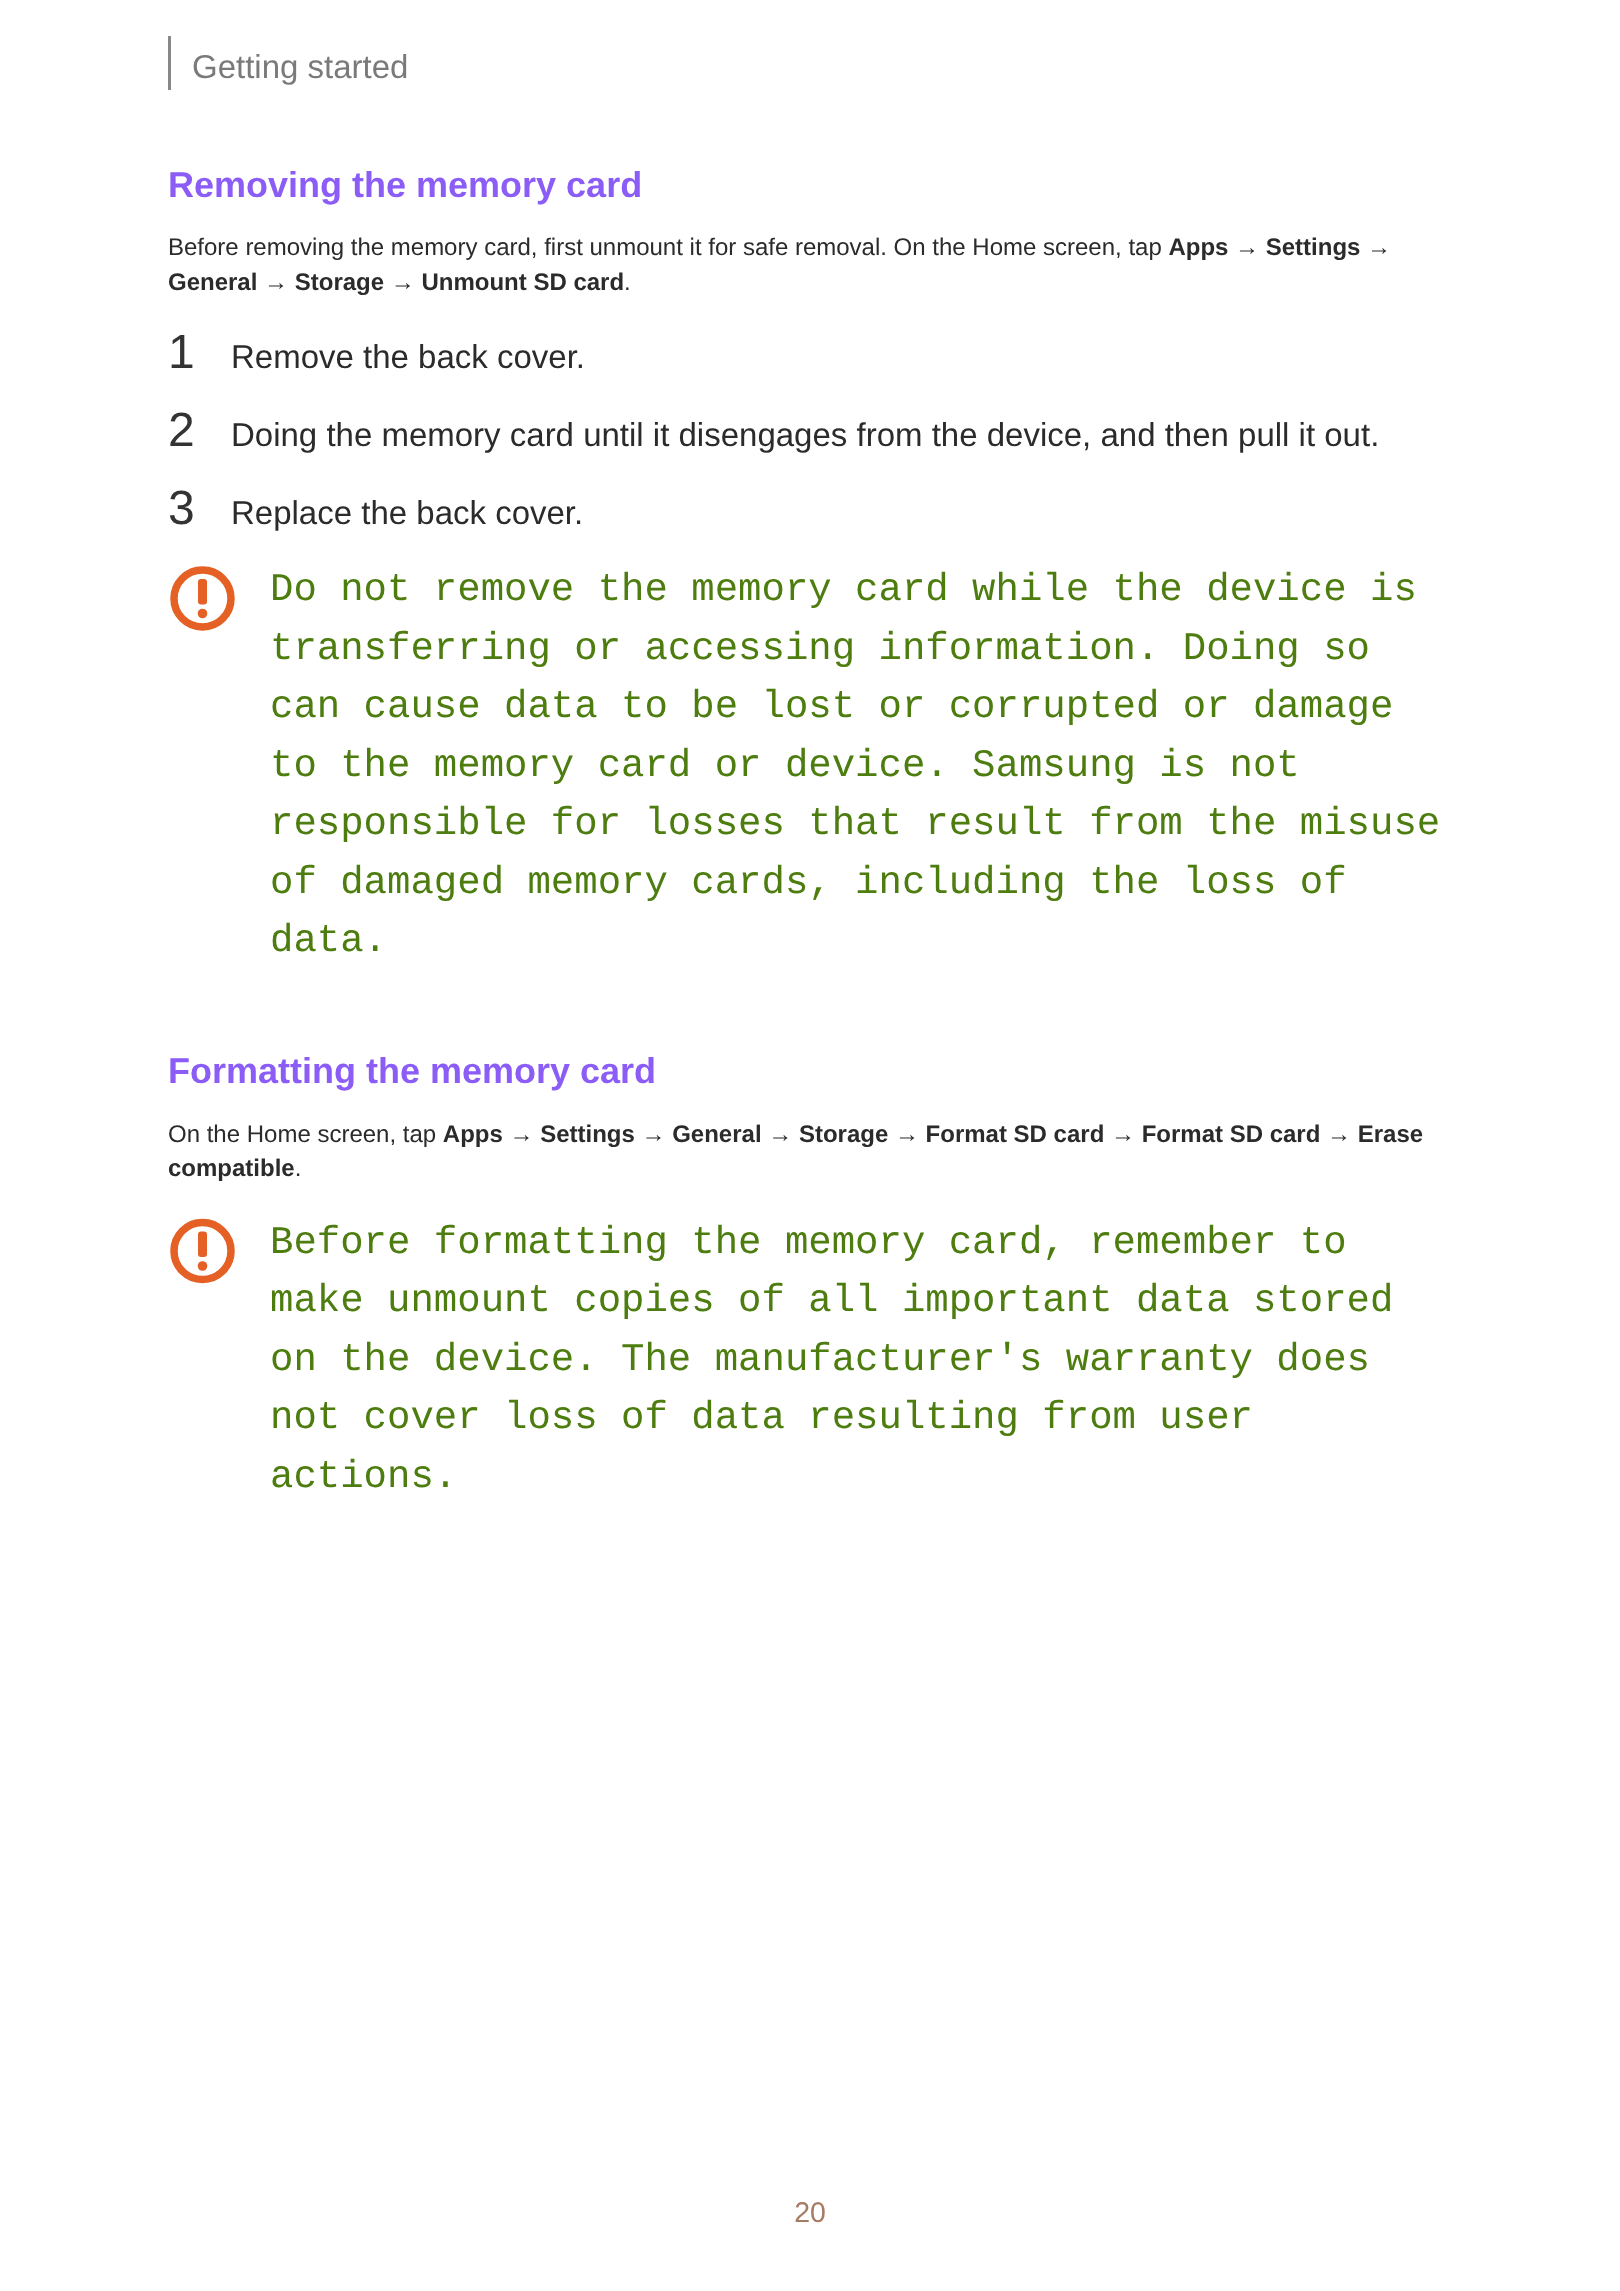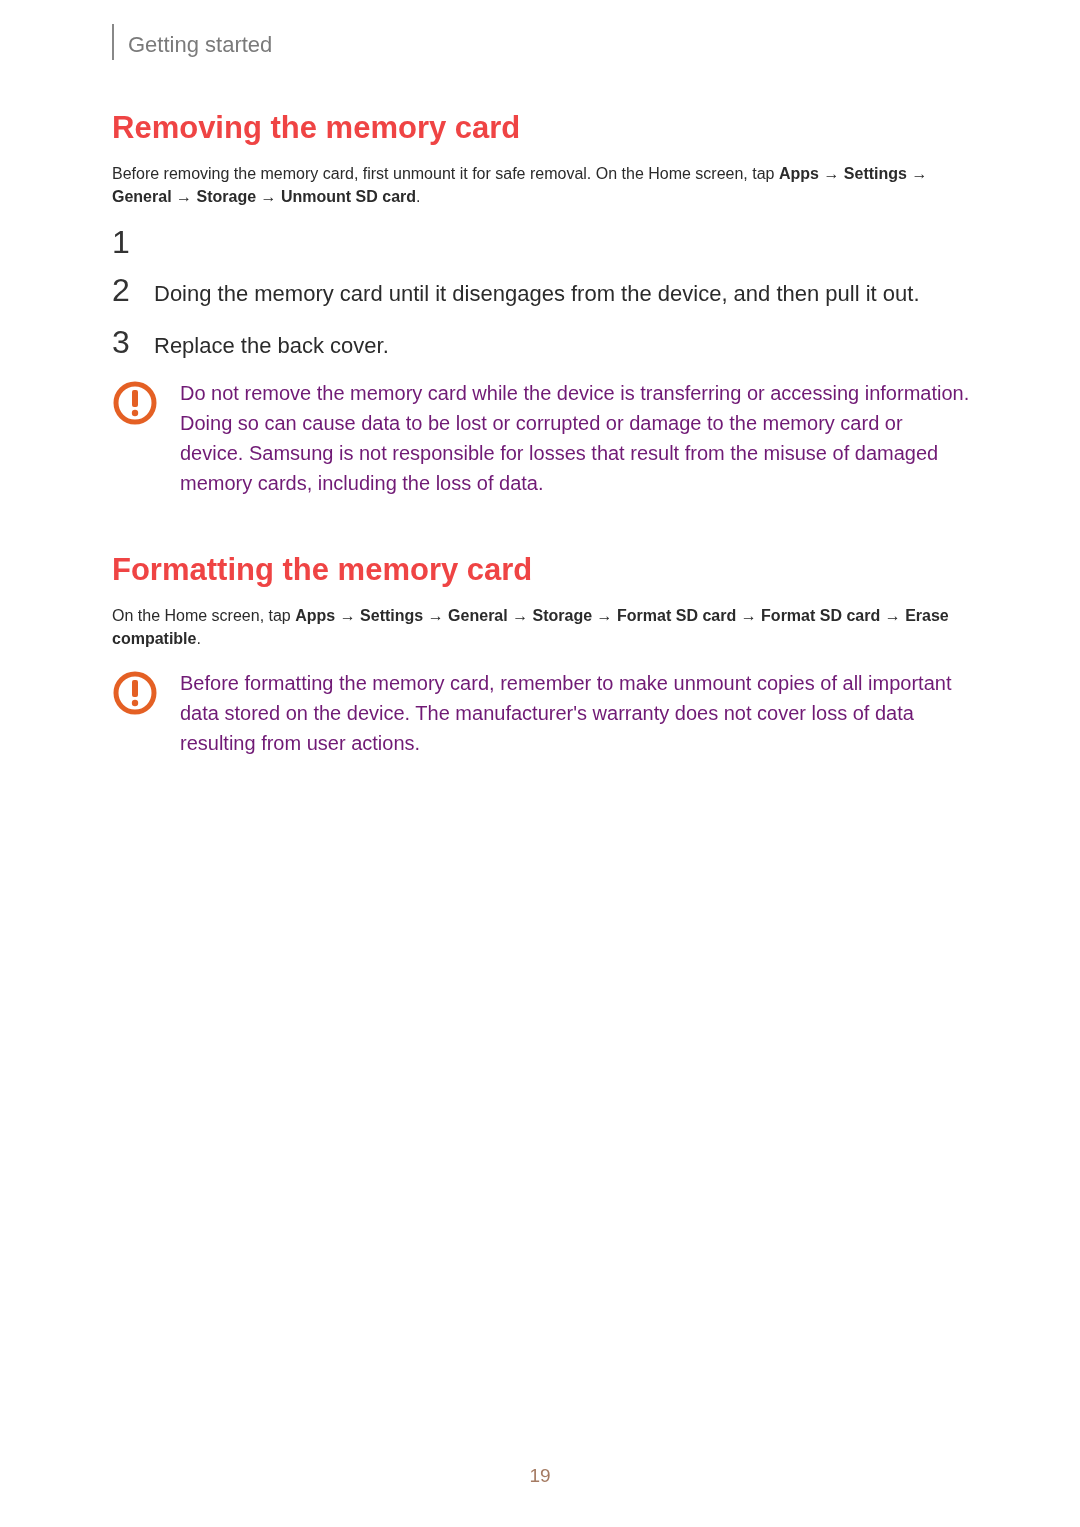--- a/index.html
+++ b/index.html
@@ -25,23 +25,23 @@
     margin-bottom: 50px;
   }
   .vrule {
     width: 2px;
     height: 36px;
     background: #888;
     margin-right: 14px;
     margin-top: -6px;
   }
   h2.section {
-    color: #ef4444;
+    color: #8b5cf6;
     font-weight: 600;
-    font-size: 31px;
+    font-size: 24px;
     margin: 0 0 16px 0;
   }
   p.body {
     font-size: 16px;
     line-height: 1.45;
     margin: 0 0 18px 0;
     color: #2b2b2b;
   }
   .bold { font-weight: 700; }
   .steps {
@@ -71,23 +71,24 @@
     display: flex;
     gap: 22px;
     margin: 10px 0 28px 0;
   }
   .callout .icon {
     flex: 0 0 46px;
     height: 46px;
     margin-top: 2px;
   }
   .callout .text {
-    font-size: 20px;
+    font-size: 26px;
     line-height: 1.5;
-    color: #701a75;
+    color: #4d7c0f;
+    font-family: Liberation Mono, monospace;
   }
   .section-gap { height: 26px; }
   .pagenum {
     position: absolute;
     bottom: 40px;
     left: 0;
     width: 100%;
     text-align: center;
     font-size: 19px;
     color: #a57b63;
@@ -106,20 +107,21 @@
   <h2 class="section">Removing the memory card</h2>
 
   <p class="body">
     <span>Before removing the memory card, first unmount it for safe removal. On the Home screen, tap </span>
     <span class="bold">Apps</span><span> → </span><span class="bold">Settings</span><span> → </span><span class="bold">General</span><span> → </span><span class="bold">Storage</span><span> → </span><span class="bold">Unmount SD card</span>.
   </p>
 
   <ol class="steps">
     <li>
       <span class="stepnum">1</span>
+      <span class="steptext">Remove the back cover.</span>
     </li>
     <li>
       <span class="stepnum">2</span>
       <span class="steptext">Doing the memory card until it disengages from the device, and then pull it out.</span>
     </li>
     <li>
       <span class="stepnum">3</span>
       <span class="steptext">Replace the back cover.</span>
     </li>
   </ol>
@@ -151,13 +153,13 @@
         <circle cx="23" cy="23" r="19" fill="none" stroke="#e46024" stroke-width="5"></circle>
         <rect x="20" y="10" width="6" height="17" rx="2" fill="#e46024"></rect>
         <circle cx="23" cy="33" r="3.2" fill="#e46024"></circle>
       </svg>
     </span>
     <div class="text">Before formatting the memory card, remember to make unmount copies of all important data stored on the device. The manufacturer's warranty does not cover loss of data resulting from user actions.</div>
   </div>
 
 </div>
 
-<div class="pagenum">19</div>
+<div class="pagenum">20</div>
 
 </body></html>

